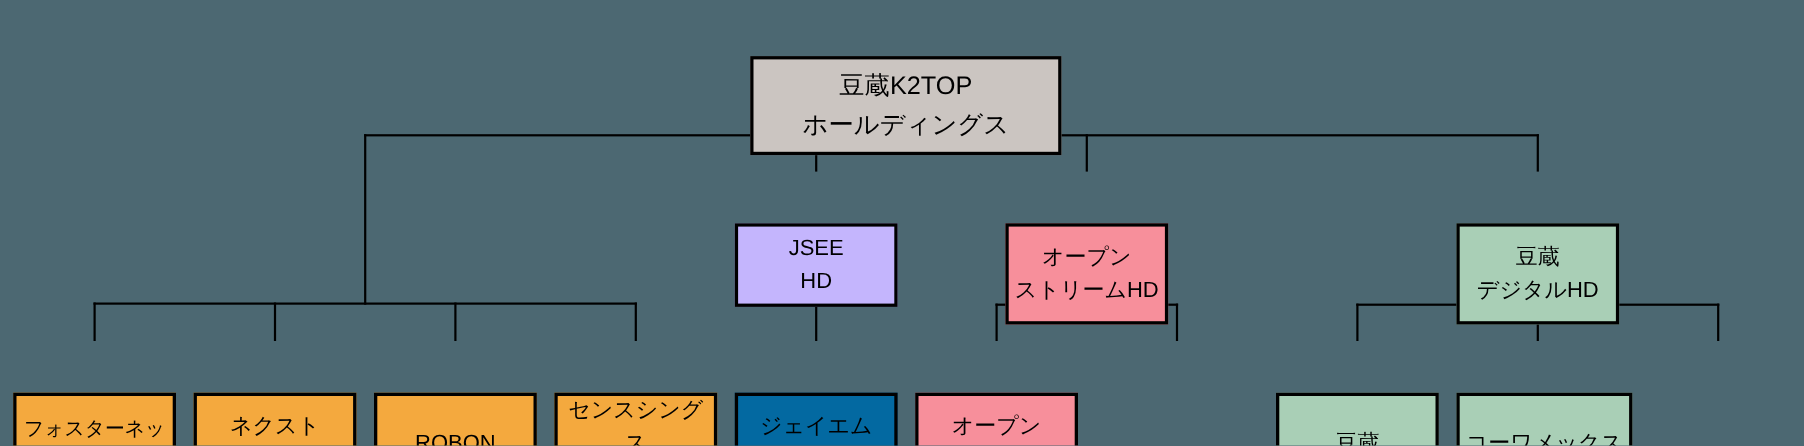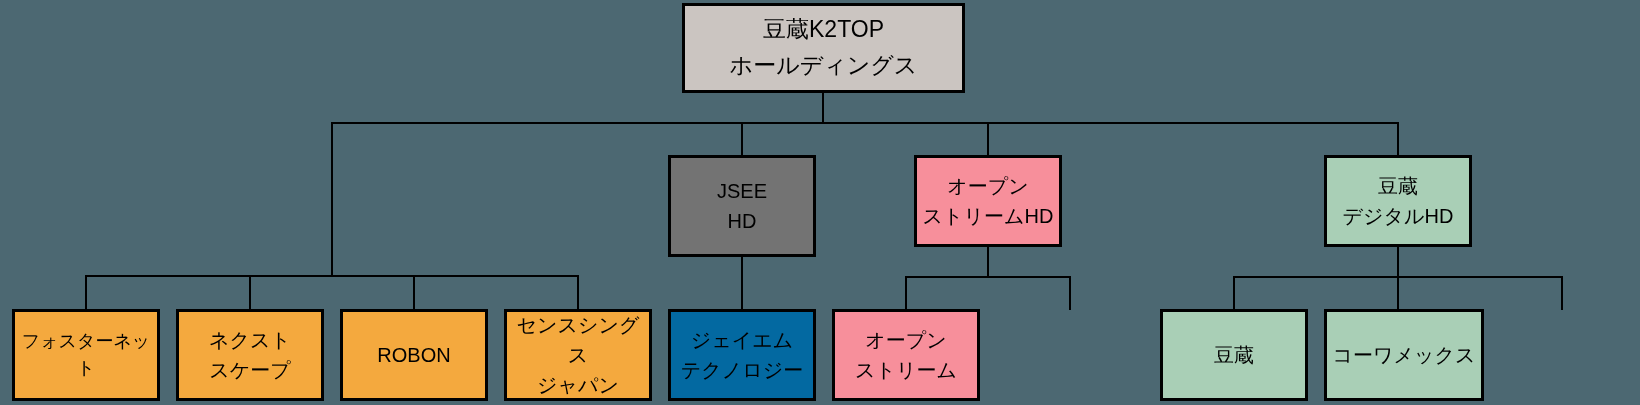--- a/index.html
+++ b/index.html
@@ -18,20 +18,21 @@
     box-sizing:border-box;
     border:3px solid #000;
     display:flex;
     align-items:center;
     justify-content:center;
     text-align:center;
     white-space:pre-line;
     color:#000;
     font-size:20px;
     line-height:1.5;
+    margin-top:48px;
   }
   .node.root{
     font-size:23px;
     line-height:1.55;
   }
   .node.small{
     font-size:18px;
   }
   .line{
     position:absolute;
@@ -57,21 +58,21 @@
     <div class="line" style="background: rgb(0, 0, 0); left: 987px; top: 246px; width: 2px; height: 32px;"></div>
     <div class="line" style="background: rgb(0, 0, 0); left: 905px; top: 276px; width: 166px; height: 2px;"></div>
     <div class="line" style="background: rgb(0, 0, 0); left: 905px; top: 276px; width: 2px; height: 34px;"></div>
     <div class="line" style="background: rgb(0, 0, 0); left: 1069px; top: 276px; width: 2px; height: 34px;"></div>
     <div class="line" style="background: rgb(0, 0, 0); left: 1397px; top: 246px; width: 2px; height: 64px;"></div>
     <div class="line" style="background: rgb(0, 0, 0); left: 1233px; top: 276px; width: 330px; height: 2px;"></div>
     <div class="line" style="background: rgb(0, 0, 0); left: 1233px; top: 276px; width: 2px; height: 34px;"></div>
     <div class="line" style="background: rgb(0, 0, 0); left: 1561px; top: 276px; width: 2px; height: 34px;"></div>
     <div class="node root" style="left: 682px; top: 3px; width: 283px; height: 90px; background: rgb(203, 197, 193); border-color: rgb(0, 0, 0); color: rgb(0, 0, 0);">豆蔵K2TOP
 ホールディングス</div>
-    <div class="node" style="left: 668px; top: 155px; width: 148px; height: 102px; background: #737373; border-color: rgb(0, 0, 0); color: rgb(0, 0, 0);">JSEE
+    <div class="node" style="left: 668px; top: 155px; width: 148px; height: 76px; background: #c4b5fd; border-color: rgb(0, 0, 0); color: rgb(0, 0, 0);">JSEE
 HD</div>
     <div class="node" style="left: 914px; top: 155px; width: 148px; height: 92px; background: rgb(247, 143, 155); border-color: rgb(0, 0, 0); color: rgb(0, 0, 0);">オープン
 ストリームHD</div>
     <div class="node" style="left: 1324px; top: 155px; width: 148px; height: 92px; background: rgb(169, 207, 182); border-color: rgb(0, 0, 0); color: rgb(0, 0, 0);">豆蔵
 デジタルHD</div>
     <div class="node small" style="left: 12px; top: 309px; width: 148px; height: 92px; background: rgb(244, 169, 62); border-color: rgb(0, 0, 0); color: rgb(0, 0, 0);">フォスターネット</div>
     <div class="node" style="left: 176px; top: 309px; width: 148px; height: 92px; background: rgb(244, 169, 62); border-color: rgb(0, 0, 0); color: rgb(0, 0, 0);">ネクスト
 スケープ</div>
     <div class="node" style="left: 504px; top: 309px; width: 148px; height: 92px; background: rgb(244, 169, 62); border-color: rgb(0, 0, 0); color: rgb(0, 0, 0);">センスシングス
 ジャパン</div>

